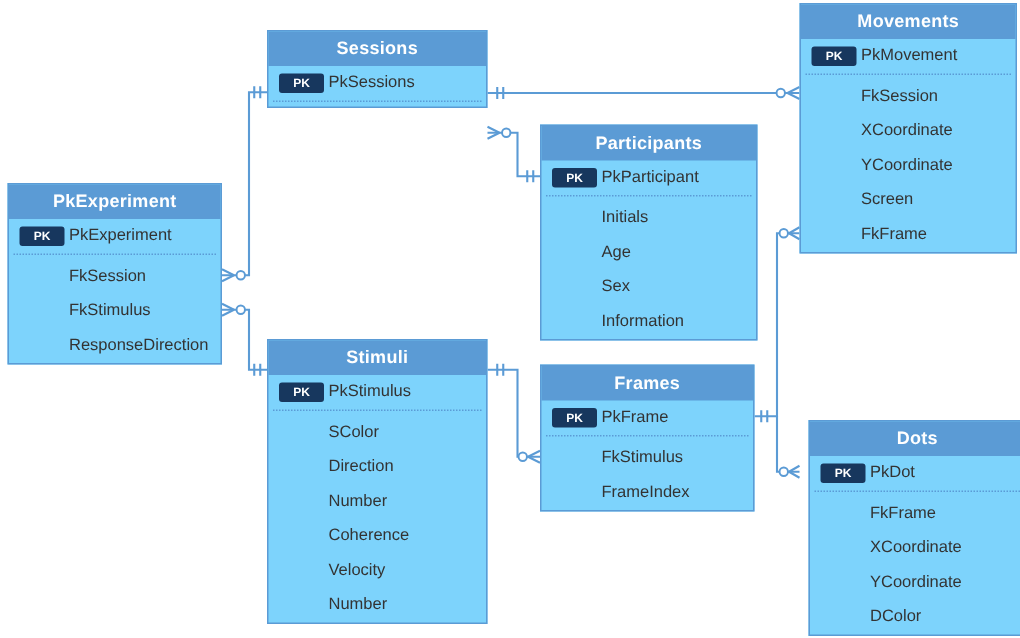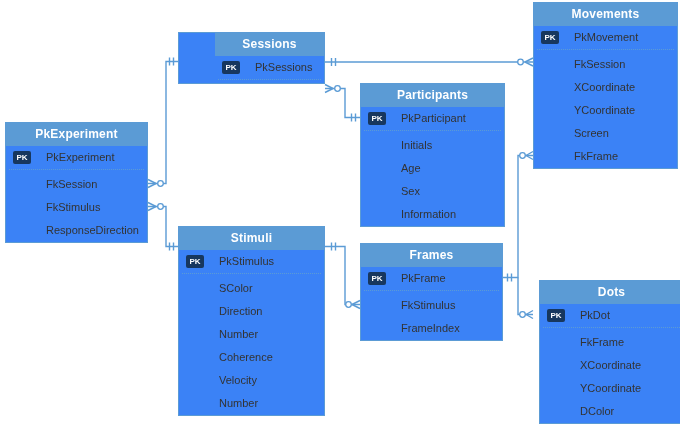--- a/index.html
+++ b/index.html
@@ -7,21 +7,21 @@
   body {
     position: relative;
     background: var(--background, #ffffff);
     font-family: "Liberation Sans", sans-serif;
     overflow: hidden;
   }
   #canvas { position: absolute; inset: 0; width: 680px; height: 425px; }
 
   .db-table {
     position: absolute;
-    background: #3b82f6;
+    background: #7dd3fc;
     border: 1px solid var(--border, #5b9bd5);
     color: var(--field-text, #333333);
     font-size: 11px;
     z-index: 2;
   }
   .thead {
     height: 23px;
     line-height: 23px;
     text-align: center;
     background: var(--header-bg, #5b9bd5);
@@ -34,21 +34,21 @@
     height: 23px;
     line-height: 23px;
     padding-left: 40px;
     position: relative;
     white-space: nowrap;
   }
   .pkbadge {
     position: absolute;
     left: 7px;
     top: 5px;
-    width: 18px;
+    width: 30px;
     height: 13px;
     line-height: 13px;
     text-align: center;
     background: var(--pk-badge-bg, #17375e);
     color: var(--pk-badge-text, #ffffff);
     font-size: 8px;
     font-weight: bold;
     border-radius: 2px;
   }
   .sep {
@@ -136,21 +136,21 @@
       <span>PkExperiment</span>
     </div>
     <div class="sep"></div>
     <div>
         <div class="row field">FkSession</div>
         <div class="row field">FkStimulus</div>
         <div class="row field">ResponseDirection</div>
       </div>
   </div>
 
-  <div class="db-table" style="left:178px; top:32px; width:147px;padding-left:36px;">
+  <div class="db-table" style="left:178px; top:20px; width:147px;">
     <div class="thead">Sessions</div>
     <div class="row pk">
       <span class="pkbadge">PK</span>
       <span>PkSessions</span>
     </div>
     <div class="sep"></div>
   </div>
 
   <div class="db-table" style="left:360px; top:83px; width:145px;">
     <div class="thead">Participants</div>

